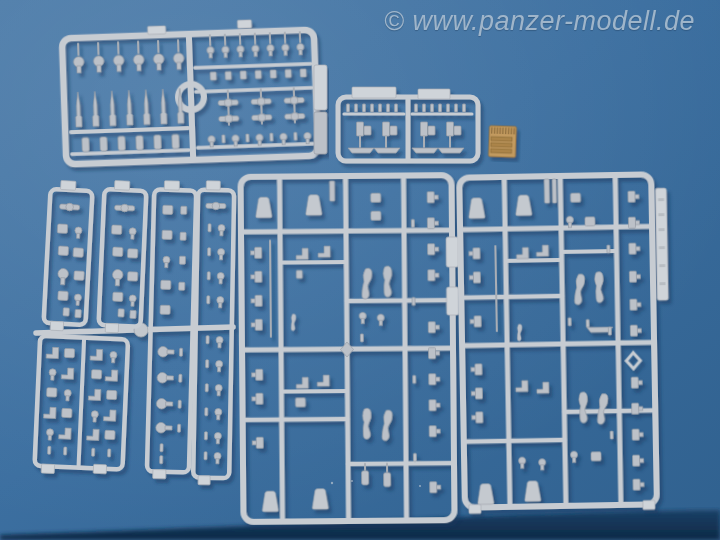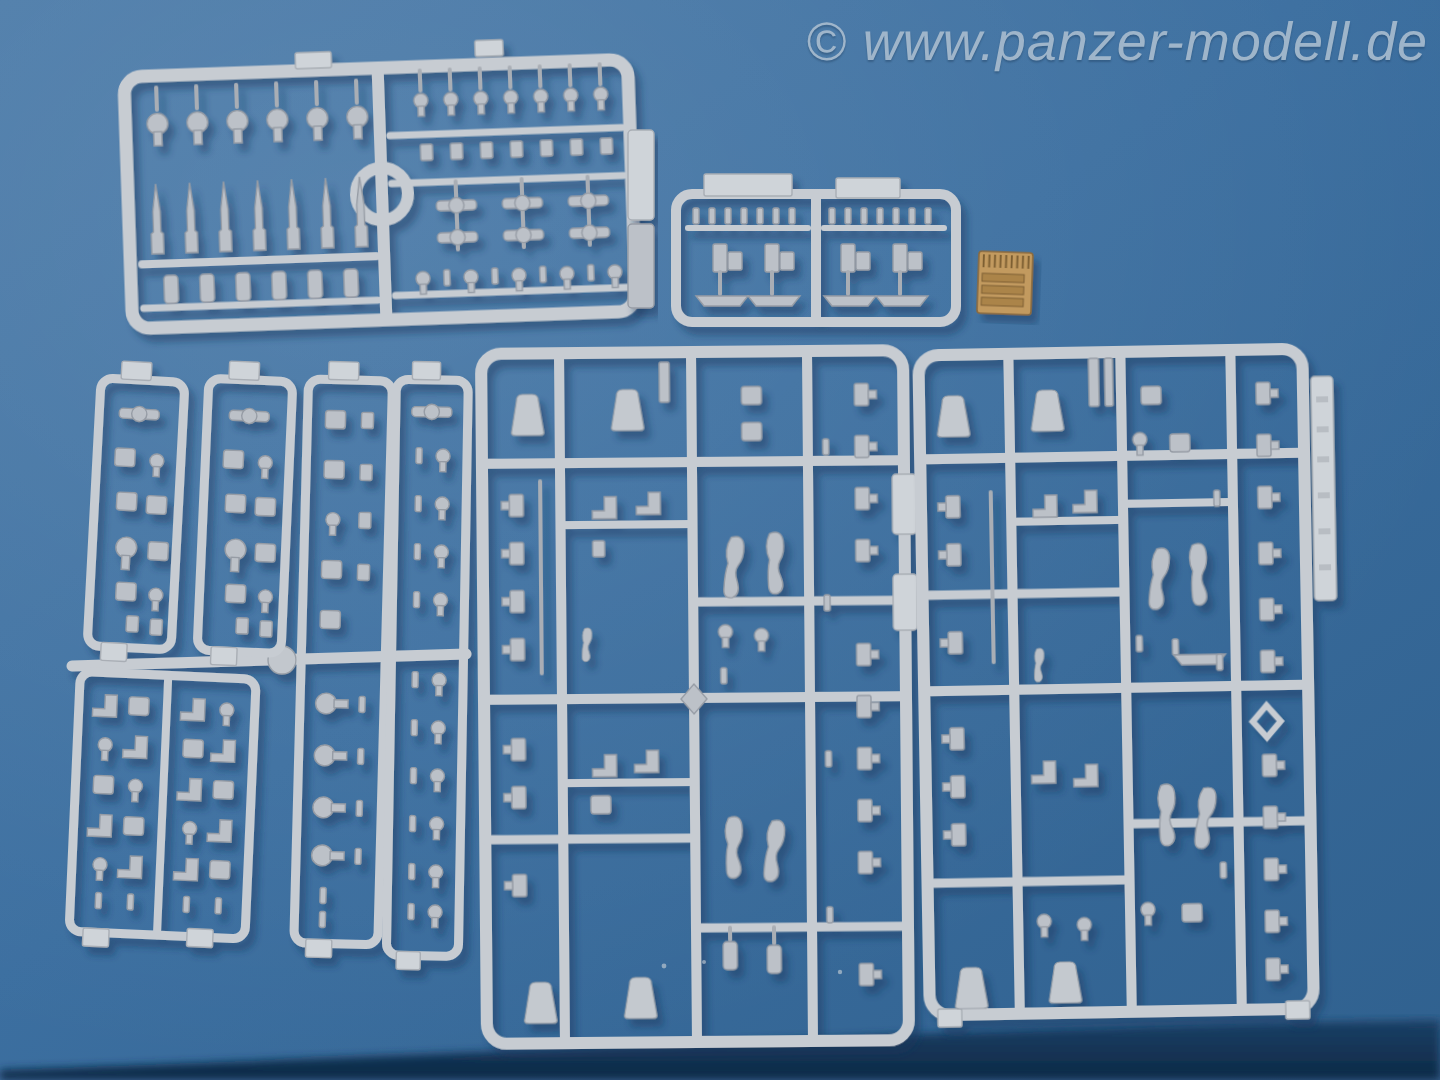--- a/index.html
+++ b/index.html
@@ -6,21 +6,21 @@
   .photo{
     position:relative;width:720px;height:540px;overflow:hidden;
     font-family:"Liberation Sans",sans-serif;
   }
   .photo svg{position:absolute;left:0;top:0;display:block;}
   .watermark{
     position:absolute;left:384px;top:6px;width:330px;
     font-style:italic;font-size:27px;letter-spacing:.5px;
     color:#a7bbce;opacity:.92;white-space:nowrap;
     text-shadow:0 1px 1px rgba(20,45,75,.35);
-    z-index:5;user-select:none;text-align:right;
+    z-index:5;user-select:none;
   }
   
   .rn{stroke:#c7ccd2;fill:none;stroke-linecap:round;}
   .fr{stroke:#c7ccd2;fill:none;stroke-linejoin:round;}
   .p{fill:#bcc1c8;stroke:#969ca5;stroke-width:.7;}
   .p2{fill:#c4c9cf;stroke:#9aa0a8;stroke-width:.6;}
   .tab{fill:#cfd4d9;stroke:#a9aeb5;stroke-width:.7;}
   .stem{stroke:#a9aeb5;stroke-width:2;stroke-linecap:round;}
 </style>
 </head>

